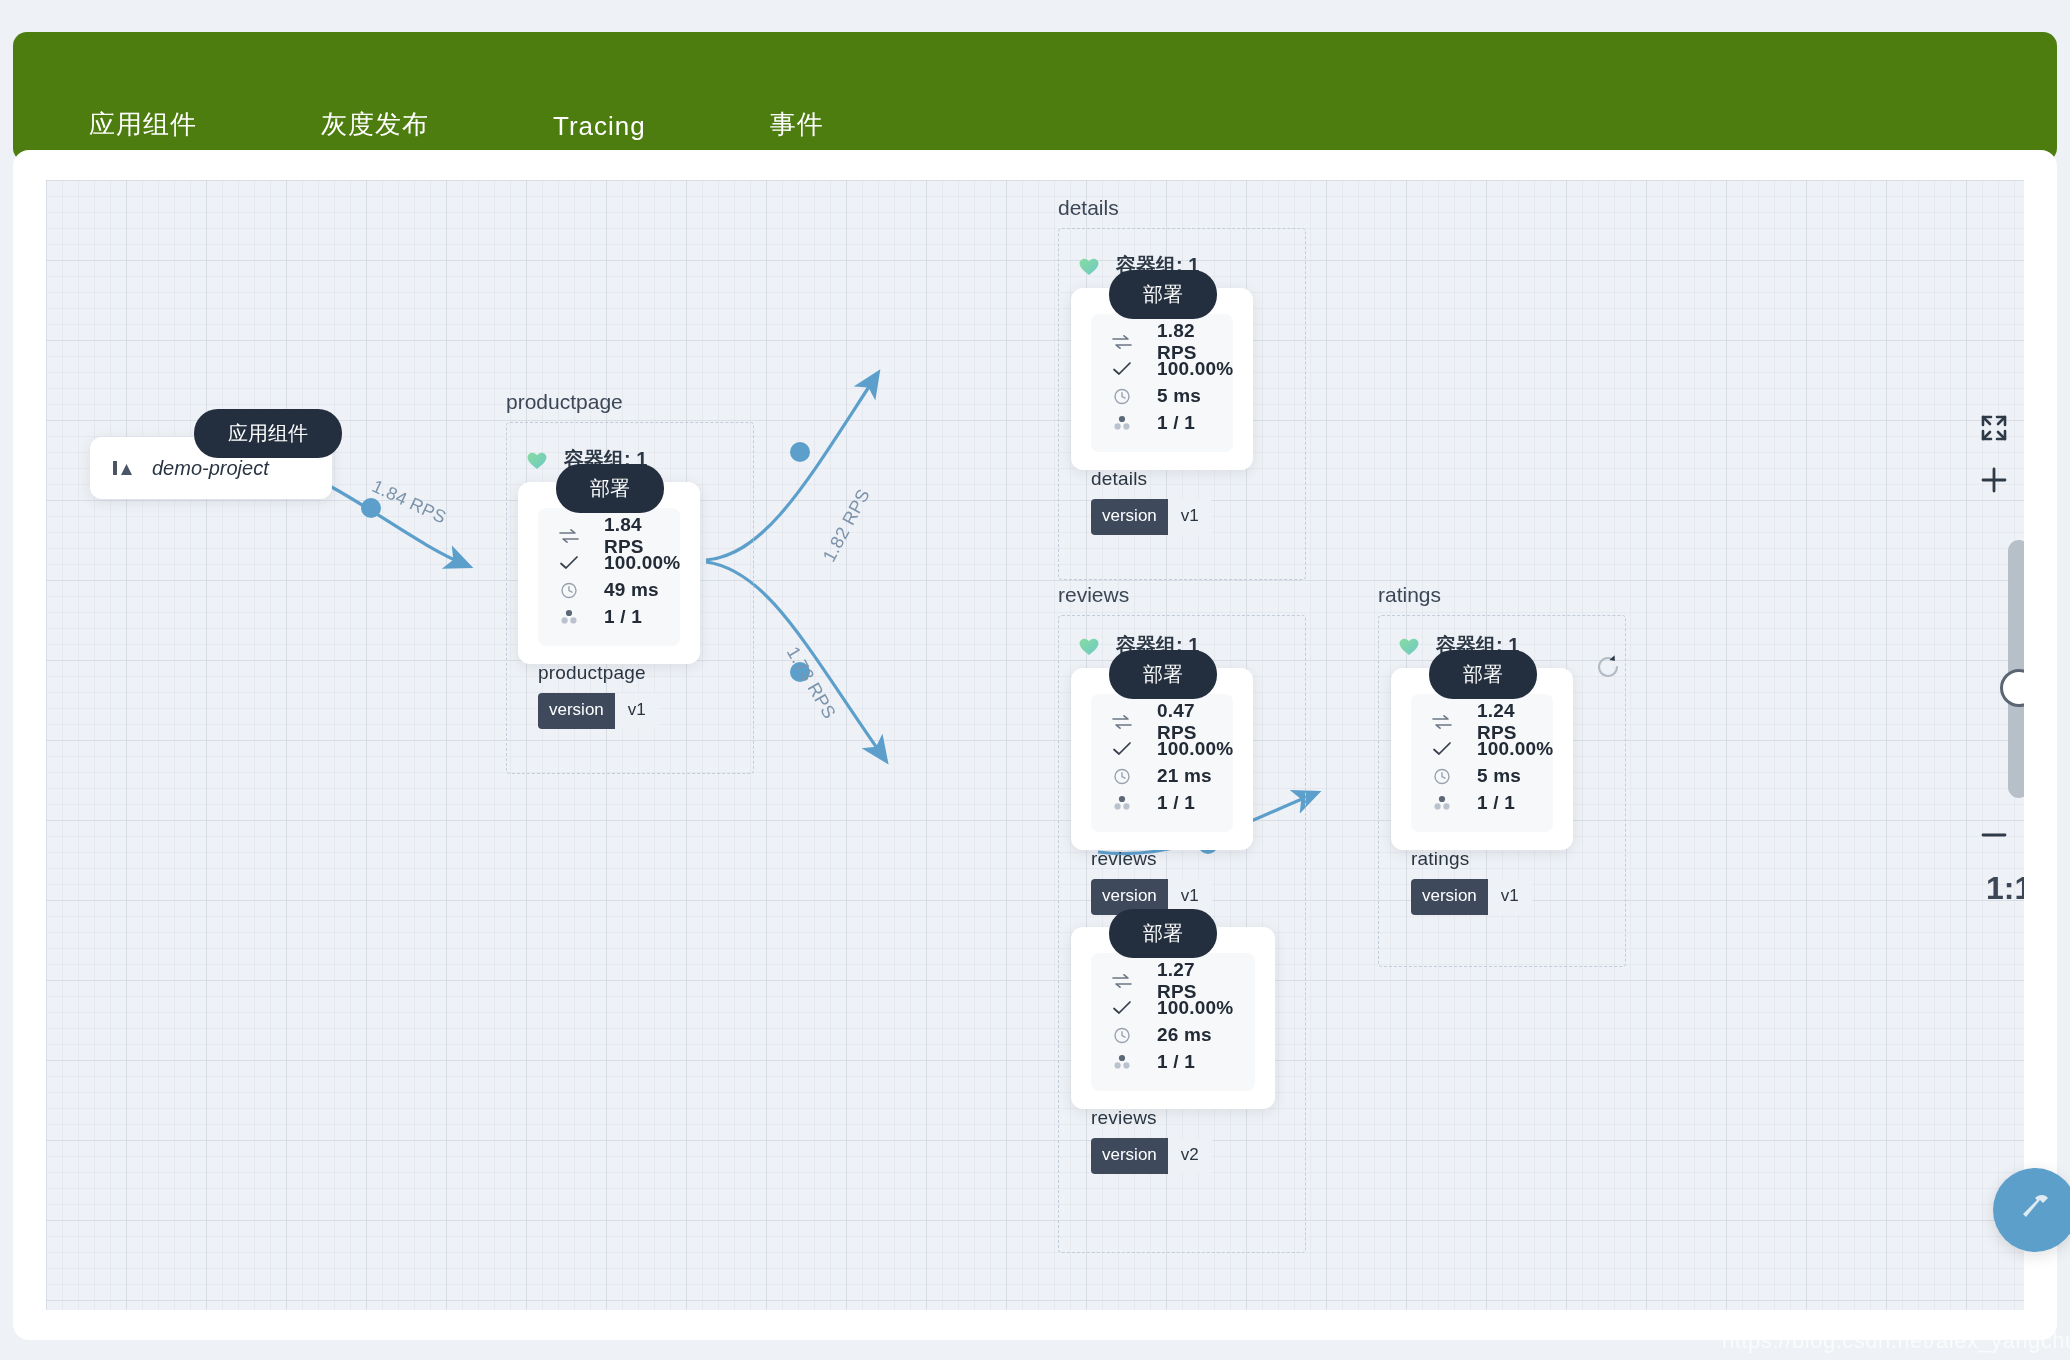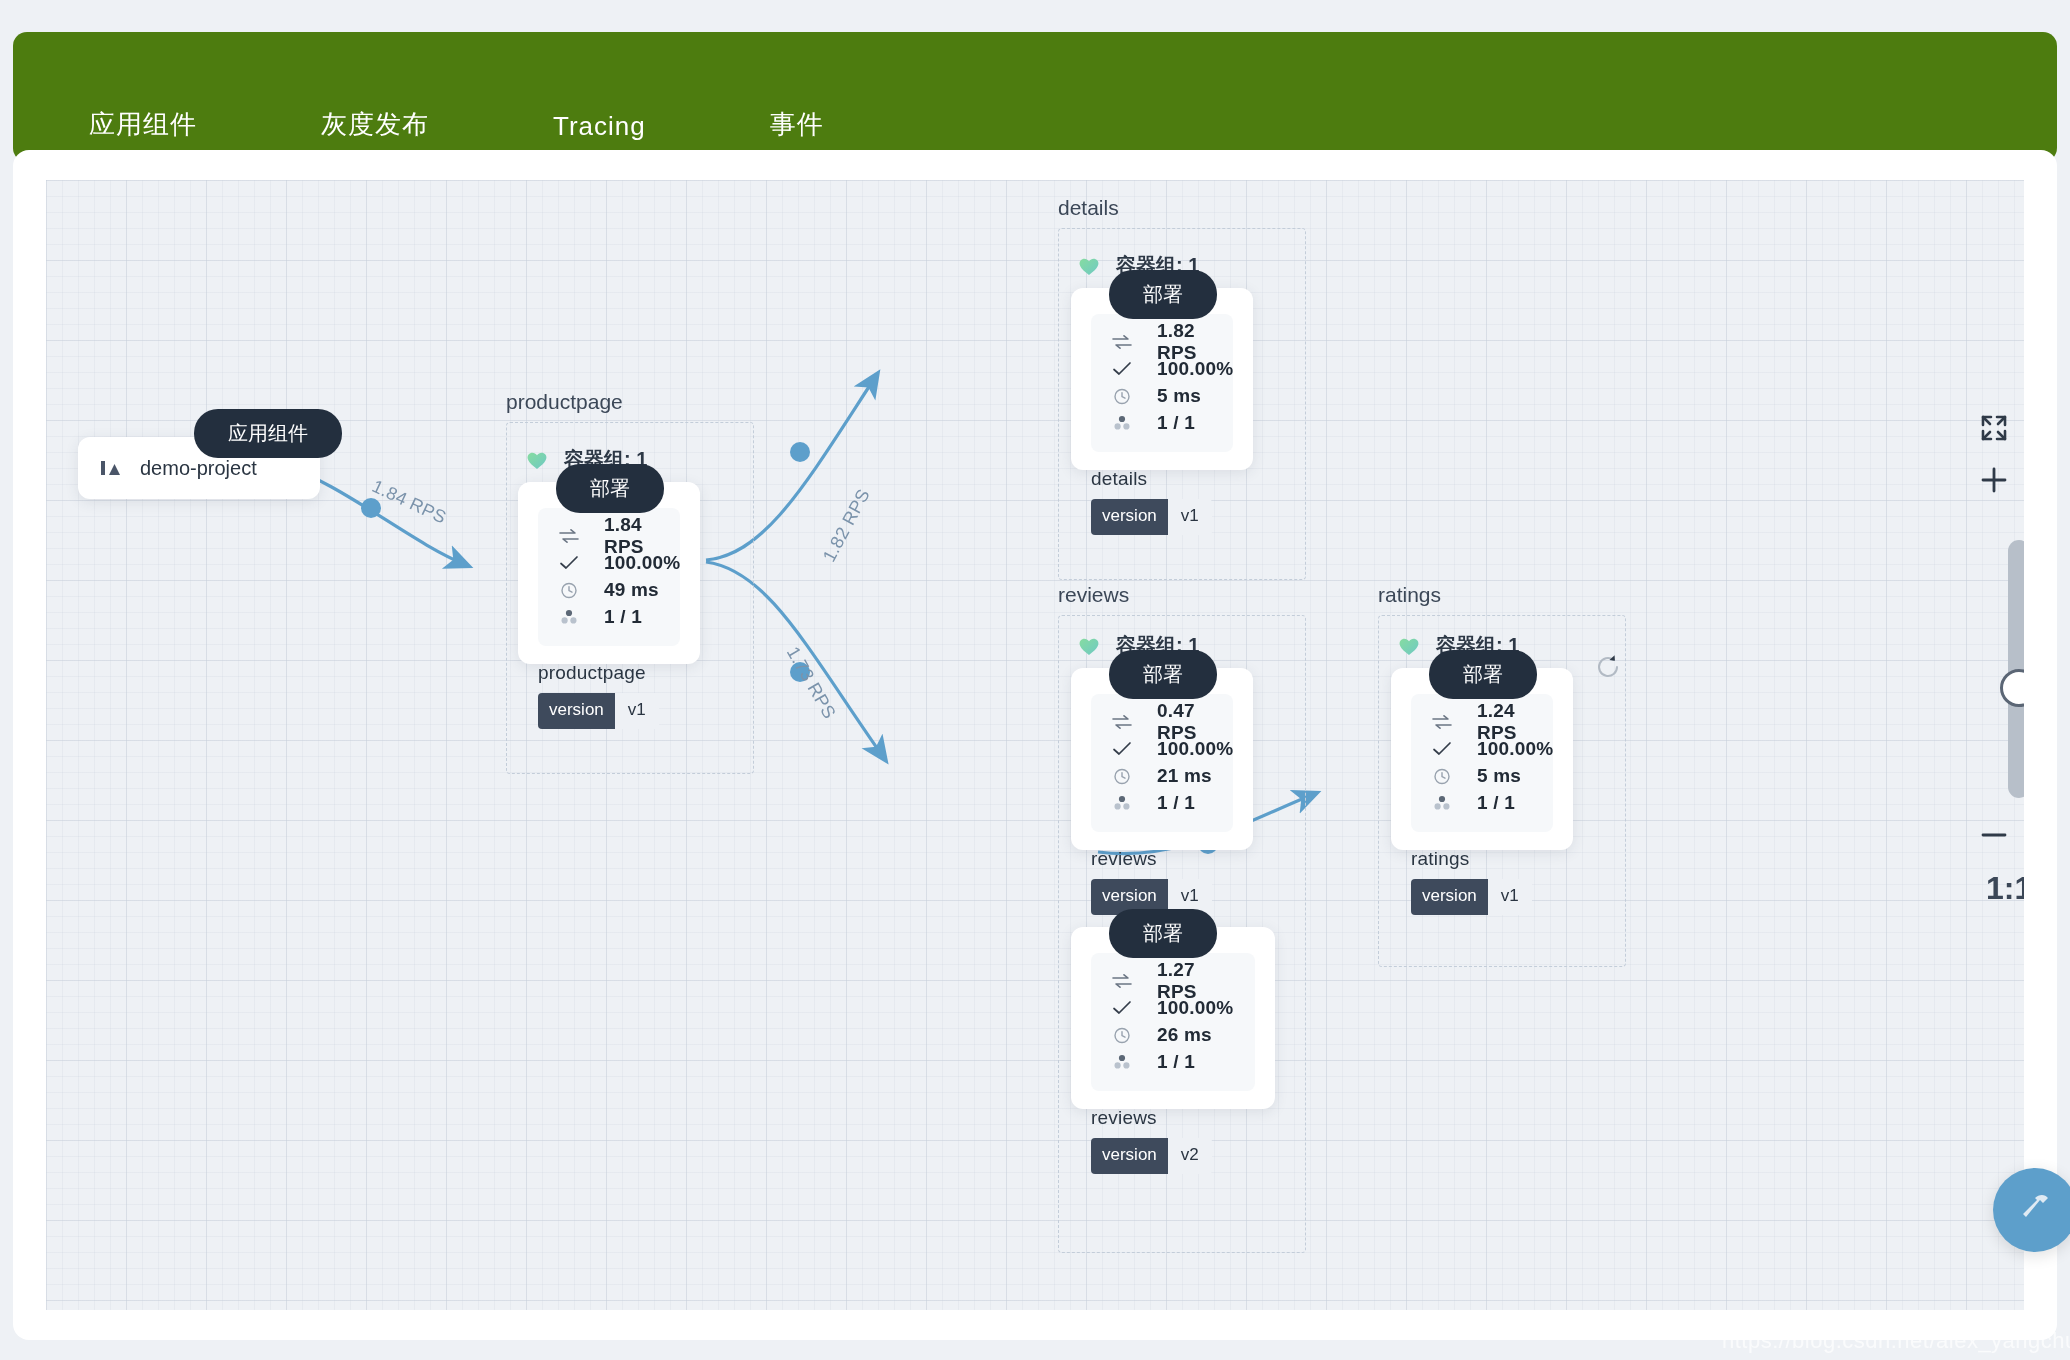--- a/index.html
+++ b/index.html
@@ -228,21 +228,21 @@
         <path d="M1052,672 C1130,682 1190,646 1268,614" fill="none" stroke="#5d9fcb" stroke-width="3.2" marker-end="url(#arw)"></path>
         <circle cx="1162" cy="664" r="10" fill="#5d9fcb"></circle>
       </svg>
 
       <div class="edge-label" style="left:327px; top:295px; transform: rotate(25deg);">1.84 RPS</div>
       <div class="edge-label" style="left:740px; top:300px; transform: rotate(-62deg); transform-origin: right center;">1.82 RPS</div>
       <div class="edge-label" style="left:745px; top:458px; transform: rotate(60deg);">1.73 RPS</div>
       <div class="edge-label" style="left:1128px; top:622px; transform: rotate(-14deg);">1.24 RPS</div>
 
       <div class="node-badge" style="left:148px; top:229px;">应用组件</div>
-      <div class="entry-node" style="left:32px; top:257px; width:242px; height:62px;">
+      <div class="entry-node" style="left:44px; top:257px; width:242px; height:62px;font-style:italic;">
         <span style="display:flex;">
           <svg width="22" height="22" viewBox="0 0 22 22">
             <rect x="1" y="4" width="4" height="14" fill="#4a5568"></rect>
             <path d="M9 18 L14.5 7 L20 18 Z" fill="#4a5568"></path>
           </svg>
         </span>
         <span class="entry-label">demo-project</span>
       </div>
 
       <div class="group-title" style="left:460px; top:210px;">productpage</div>

